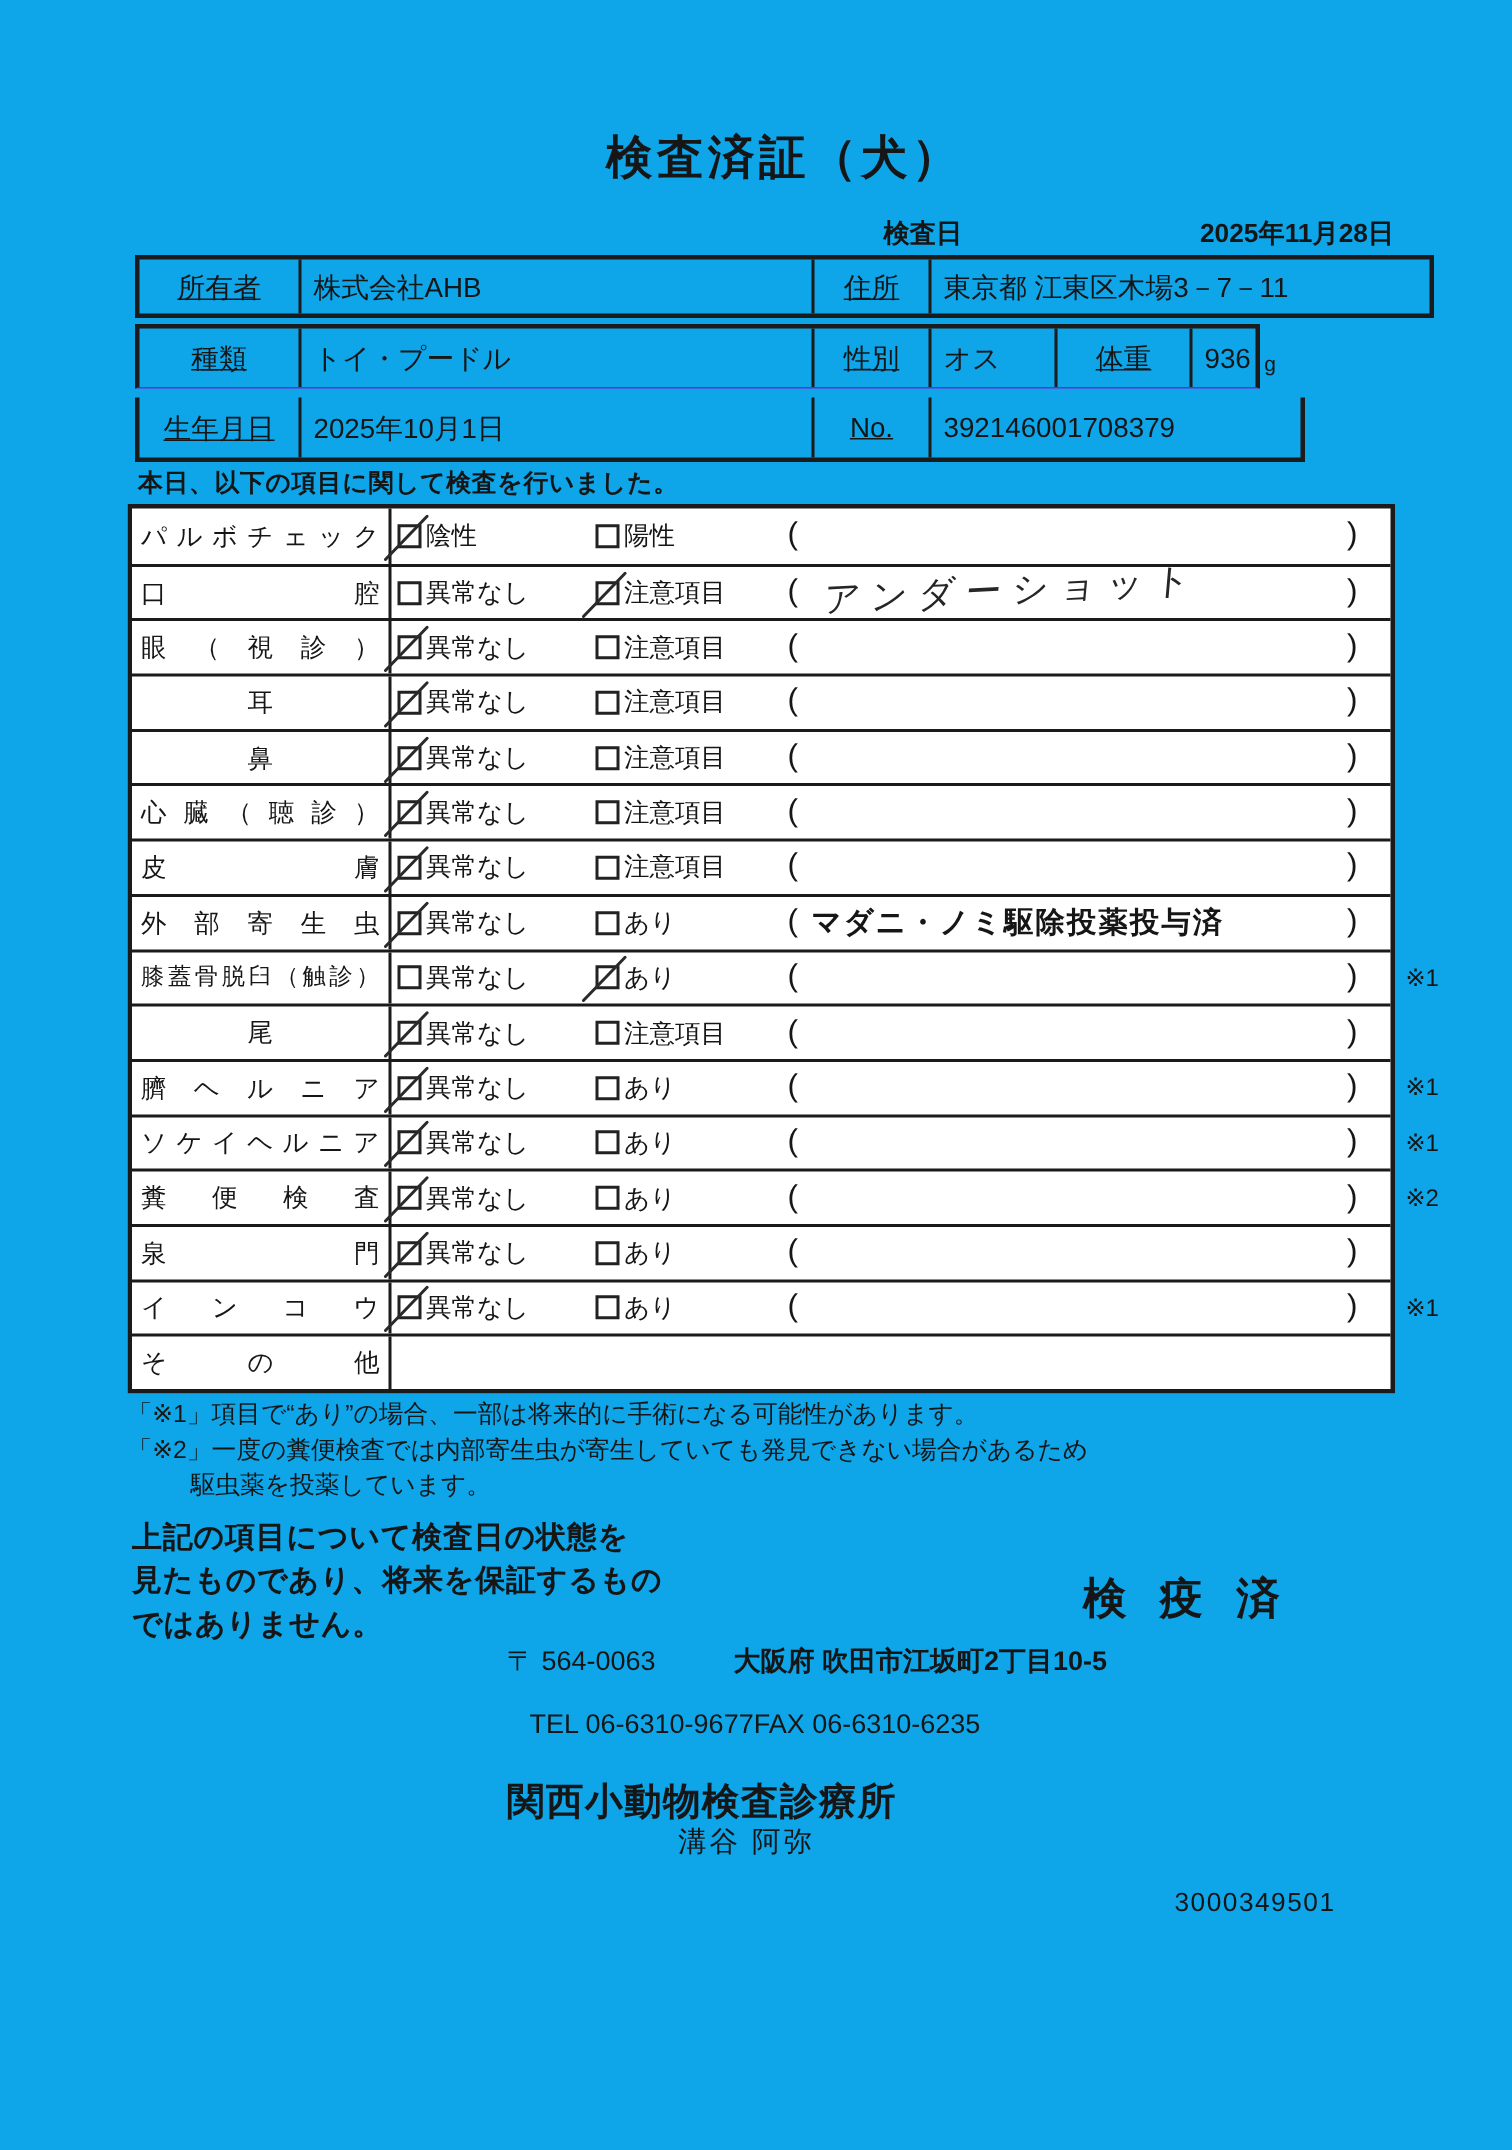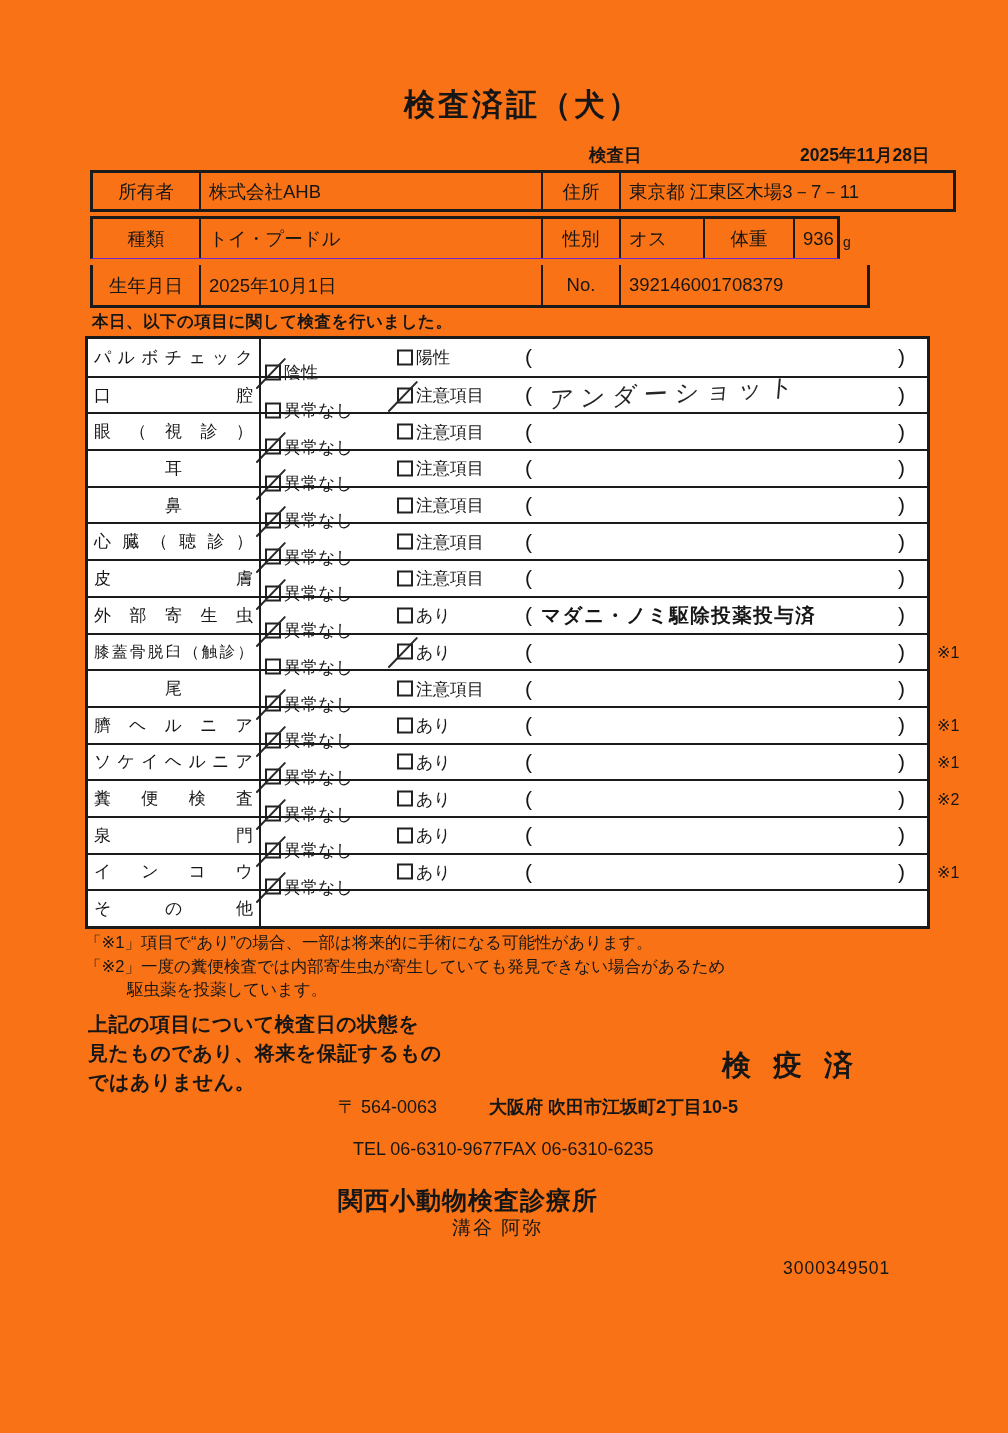--- a/index.html
+++ b/index.html
@@ -1,36 +1,36 @@
 <!DOCTYPE html>
 <html><head>
 <meta charset="utf-8">
 <style>
   html,body { margin:0; padding:0; }
   body {
     width:1008px; height:1433px; background:#ffffff;
     font-family:"Liberation Sans","DejaVu Sans",sans-serif;
     color:#161616;
   }
-  .page { position:relative; width:1008px; height:1433px; background:#f97316; overflow:hidden; }
+  .page { position:relative; width:1008px; height:1433px; background:#0ea5e9; overflow:hidden; }
 
   
   .title {
     position:absolute; top:84px; left:38px; width:970px;
     text-align:center; font-size:31px; font-weight:bold; letter-spacing:3px;
   }
   .exam-date-label { position:absolute; top:143px; left:589px; font-size:17.5px; font-weight:600; }
   .exam-date-value { position:absolute; top:143px; left:800px; font-size:17.5px; font-weight:600; }
 
   
   .hdr-table { position:absolute; left:90px; display:grid; box-sizing:border-box;
                border:3px solid #1b1b1b; font-size:18.5px; }
   .hdr-cell { display:flex; align-items:center; box-sizing:border-box; padding:0 8px;
               white-space:nowrap; overflow:visible; }
-  .hdr-cell.lbl { justify-content:center; padding:4px 2px; }
+  .hdr-cell.lbl { justify-content:center; padding:4px 2px;text-decoration:underline; }
   .hdr-cell + .hdr-cell { border-left:2px solid #1b1b1b; }
   .tbl-owner { top:170px; width:866px; height:42px; grid-template-columns:106px 342px 78px 1fr; }
   .tbl-pet1  { top:216px; width:750px; height:43px; grid-template-columns:106px 342px 78px 84px 90px 1fr; border-bottom:1px solid #6d28d9; }
   .tbl-pet2  { top:265px; width:780px; height:43px; grid-template-columns:106px 342px 78px 1fr; border-top:none; }
   .weight-cell { justify-content:flex-end; padding-right:50px; }
   .weight-unit { font-size:14px; margin-left:9px; margin-top:6px; }
 
   .intro { position:absolute; top:311px; left:92px; font-size:16.5px; font-weight:600; letter-spacing:0.5px; }
 
   
@@ -39,21 +39,21 @@
   .exam-row { position:relative; height:36.7px; display:flex; box-sizing:border-box; }
   .exam-row + .exam-row { border-top:2px solid #1b1b1b; }
   .exam-label { width:173px; flex:none; border-right:2px solid #1b1b1b; box-sizing:border-box;
                 display:flex; align-items:center; padding:0 6px; }
   .jchars { display:flex; justify-content:space-between; width:100%; font-size:17px; line-height:1; }
   .jchars.single { justify-content:center; }
   .jchars span { flex:none; }
   .exam-content { position:relative; flex:1; font-size:17px; }
   .optgroup { position:absolute; top:50%; transform:translateY(-50%);
               display:flex; align-items:center; gap:3px; white-space:nowrap; }
-  .optgroup.o1 { left:4px;margin-top:15px; }
+  .optgroup.o1 { left:4px; }
   .optgroup.o2 { left:136px; }
   .cbox { width:12px; height:12px; border:2px solid #222; position:relative; flex:none; background:#fff; }
   .cbox.checked::after {
     content:""; position:absolute; left:-17px; top:6px; width:42px; height:2.4px;
     background:#2a2a2a; transform:rotate(-46deg); border-radius:2px;
   }
   .paren-open, .paren-close { position:absolute; top:50%; transform:translateY(-52%); font-size:21px; }
   .paren-open  { left:264px; }
   .paren-close { left:637px; }
   .paren-text { position:absolute; left:288px; top:50%; transform:translateY(-50%); white-space:nowrap; }

